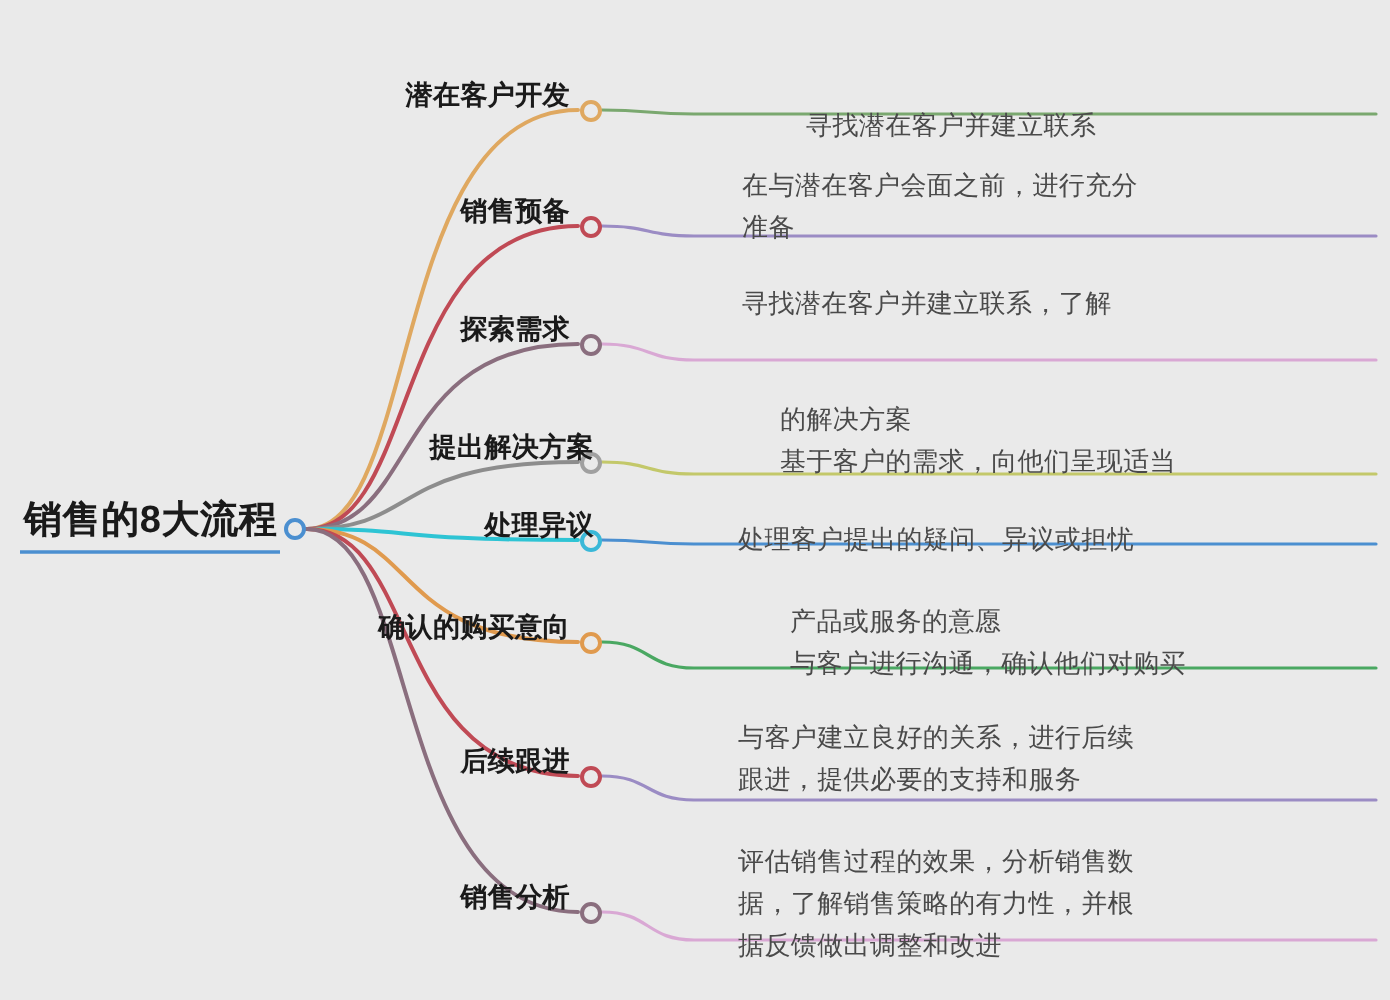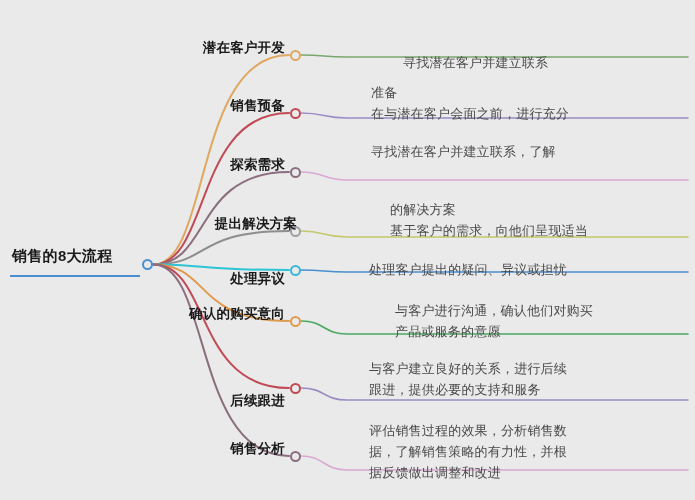--- a/index.html
+++ b/index.html
@@ -18,21 +18,21 @@
   svg.wires {
     position: absolute;
     left: 0;
     top: 0;
     width: 695px;
     height: 500px;
     pointer-events: none;
   }
   .root-label {
     position: absolute;
-    font-size: 15px;
+    font-size: 19px;
     font-weight: bold;
     color: #1a1a1a;
     letter-spacing: 0.3px;
     white-space: nowrap;
   }
   .branch-label {
     position: absolute;
     font-size: 13.5px;
     font-weight: bold;
     color: #1a1a1a;
@@ -90,47 +90,47 @@
 
   <div id="overlay">
       <div class="node-dot" style="left: 289.5px; top: 49.5px; border: 2px solid rgb(223, 168, 96);"></div>
       <div class="branch-label" style="top: 39px; left: 0px; width: 285px;">潜在客户开发</div>
       <div class="leaf-text" style="left: 403px; top: 40px; margin-top: 12px;">
         <span>寻找潜在客户并建立联系</span>
       </div>
       <div class="node-dot" style="left: 289.5px; top: 107.5px; border: 2px solid rgb(192, 74, 85);"></div>
       <div class="branch-label" style="top: 97px; left: 0px; width: 285px;">销售预备</div>
       <div class="leaf-text" style="left: 371px; top: 82px;">
+        <span>在与潜在客户会面之前，进行充分</span>
         <span>准备</span>
-        <span>在与潜在客户会面之前，进行充分</span>
       </div>
       <div class="node-dot" style="left: 289.5px; top: 166.5px; border: 2px solid rgb(138, 110, 126);"></div>
       <div class="branch-label" style="top: 156px; left: 0px; width: 285px;">探索需求</div>
       <div class="leaf-text" style="left: 371px; top: 141px;">
         <span>寻找潜在客户并建立联系，了解</span>
       </div>
       <div class="node-dot" style="left: 289.5px; top: 225.5px; border: 2px solid rgb(160, 160, 160);"></div>
       <div class="branch-label" style="top: 215px; left: 12px; width: 285px;">提出解决方案</div>
       <div class="leaf-text" style="left: 390px; top: 199px;">
         <span>的解决方案</span>
         <span>基于客户的需求，向他们呈现适当</span>
       </div>
       <div class="node-dot" style="left: 289.5px; top: 264.5px; border: 2px solid rgb(58, 184, 216);"></div>
-      <div class="branch-label" style="top: 254px; left: 0px; width: 285px; margin-top: 16px;">处理异议</div>
+      <div class="branch-label" style="top: 254px; left: 12px; width: 285px;">处理异议</div>
       <div class="leaf-text" style="left: 369px; top: 259px;">
         <span>处理客户提出的疑问、异议或担忧</span>
       </div>
       <div class="node-dot" style="left: 289.5px; top: 315.5px; border: 2px solid rgb(224, 154, 78);"></div>
       <div class="branch-label" style="top: 305px; left: 0px; width: 285px;">确认的购买意向</div>
       <div class="leaf-text" style="left: 395px; top: 300px;">
+        <span>产品或服务的意愿</span>
         <span>与客户进行沟通，确认他们对购买</span>
-        <span>产品或服务的意愿</span>
       </div>
       <div class="node-dot" style="left: 289.5px; top: 382.5px; border: 2px solid rgb(192, 74, 85);"></div>
-      <div class="branch-label" style="top: 392px; left: 0px; width: 285px; font-family: Liberation Mono, monospace;">后续跟进</div>
+      <div class="branch-label" style="top: 372px; left: 0px; width: 285px; font-family: Liberation Mono, monospace;">后续跟进</div>
       <div class="leaf-text" style="left: 369px; top: 358px;">
         <span>与客户建立良好的关系，进行后续</span>
         <span>跟进，提供必要的支持和服务</span>
       </div>
       <div class="node-dot" style="left: 289.5px; top: 450.5px; border: 2px solid rgb(138, 110, 126);"></div>
       <div class="branch-label" style="top: 440px; left: 0px; width: 285px;">销售分析</div>
       <div class="leaf-text" style="left: 369px; top: 420px;">
         <span>评估销售过程的效果，分析销售数</span>
         <span>据，了解销售策略的有力性，并根</span>
         <span>据反馈做出调整和改进</span>

